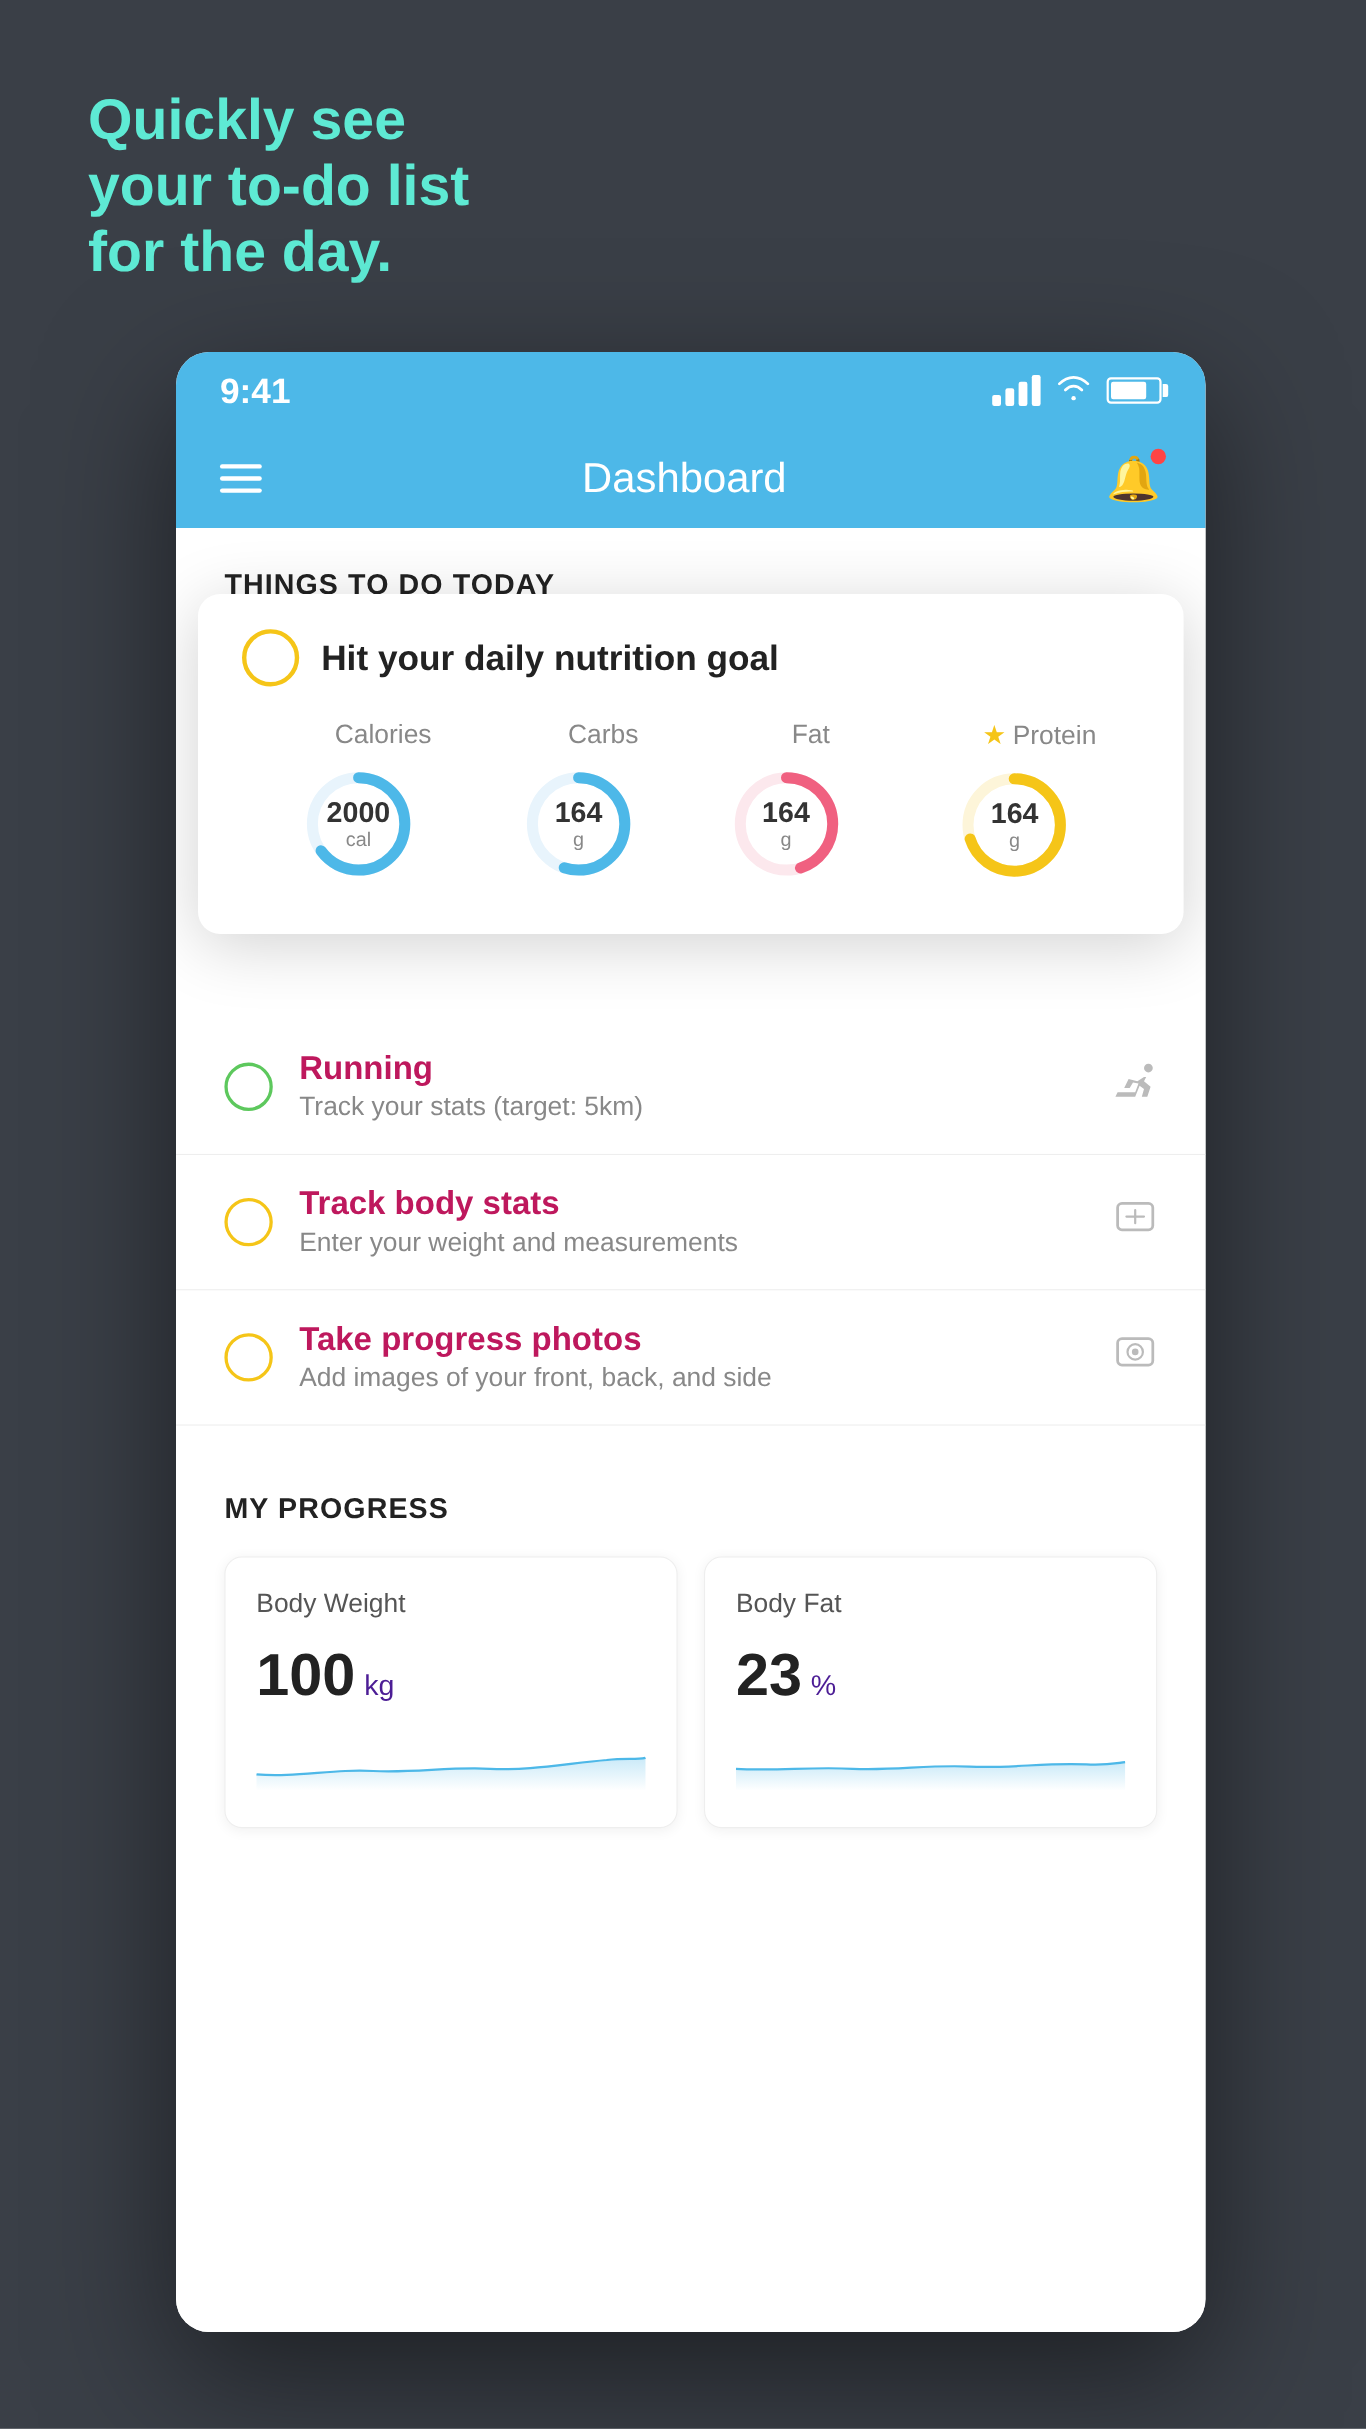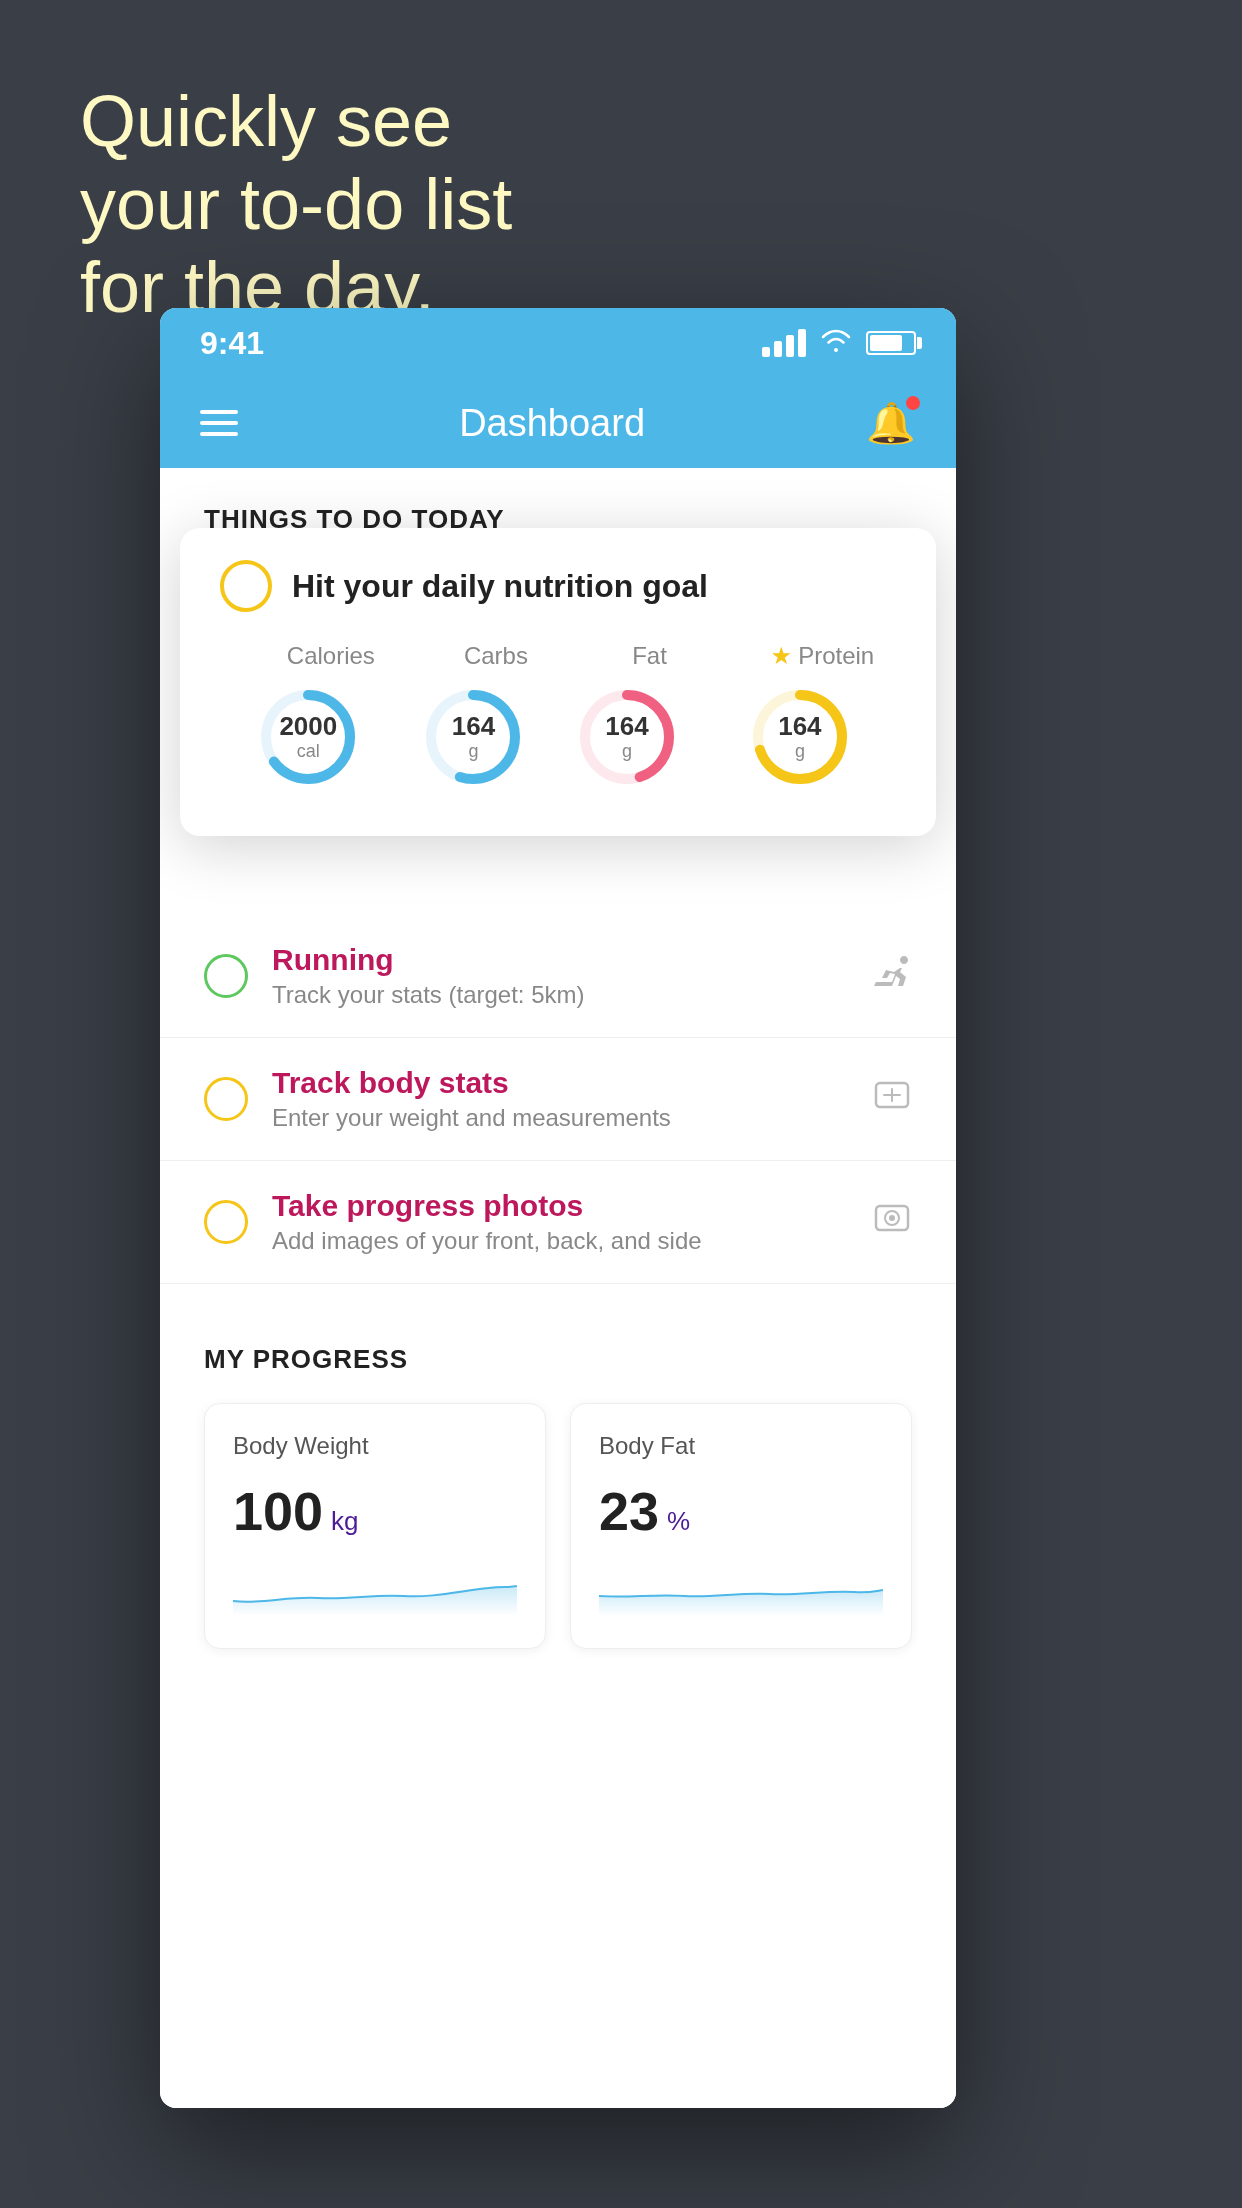--- a/index.html
+++ b/index.html
@@ -11,36 +11,36 @@
       font-family: -apple-system, BlinkMacSystemFont, 'Helvetica Neue', Arial, sans-serif;
       overflow: hidden;
       position: relative;
     }
 
     
     .hero-text {
       position: absolute;
       top: 80px;
       left: 80px;
-      color: #fef9c3;
-      font-size: 72px;
-      font-weight: 400;
+      color: #5eead4;
+      font-size: 52px;
+      font-weight: 700;
       line-height: 1.15;
       z-index: 1;
     }
 
     
     .phone {
       position: absolute;
-      top: 308px;
+      top: 320px;
       left: 160px;
-      width: 796px;
+      width: 936px;
       height: 1800px;
       background: #f4f4f4;
-      border-radius: 16px;
+      border-radius: 30px;
       overflow: hidden;
       box-shadow: 0 40px 120px rgba(0,0,0,0.5);
       z-index: 2;
     }
 
     
     .status-bar {
       height: 70px;
       background: #4db8e8;
       display: flex;

